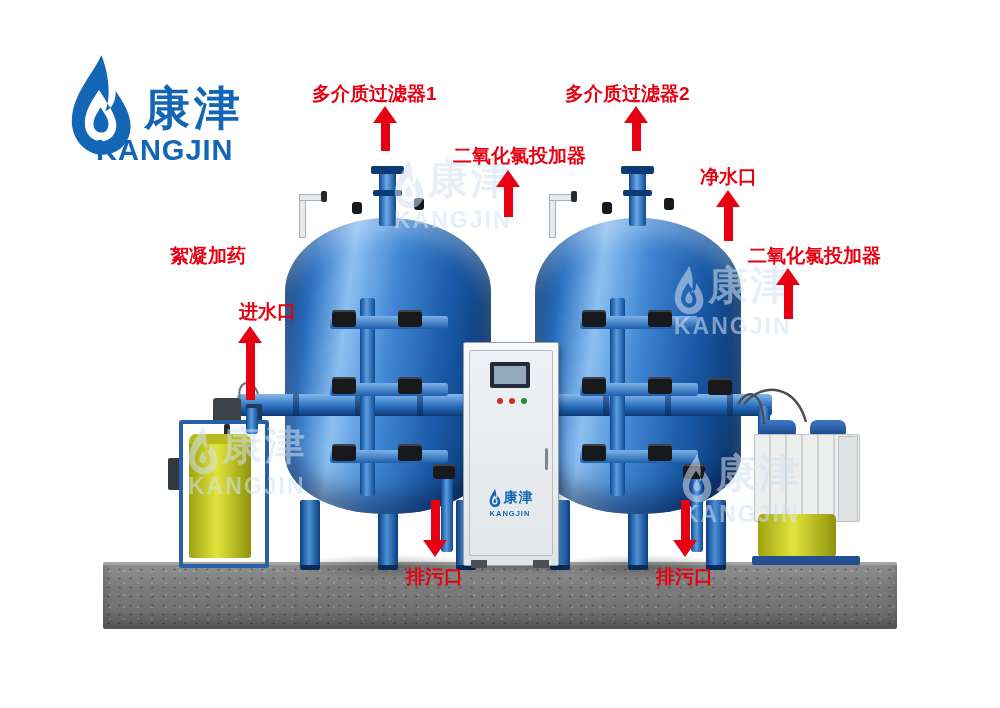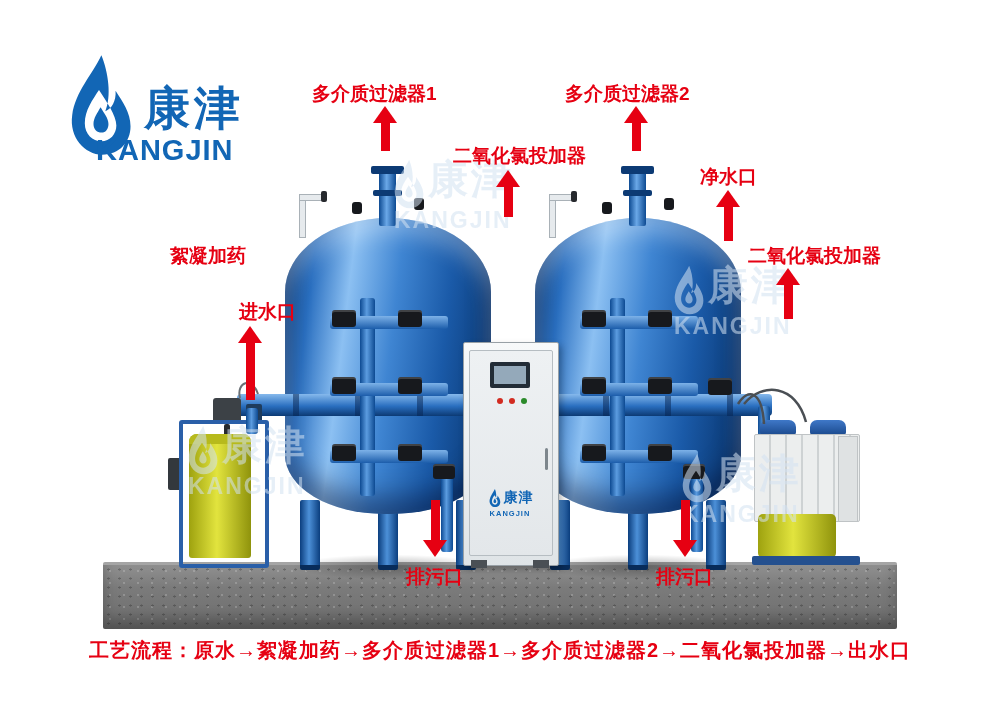--- a/index.html
+++ b/index.html
@@ -276,15 +276,14 @@
   <div class="lbl" style="left:656px;top:567px;">排污口</div>
 
   <div class="brand" style="left:58px;top:52px;">
     <svg class="flame-lg">
         <use href="#flame"></use>
       </svg>
     <div class="brand-cn">康津</div>
     <div class="brand-en">KANGJIN</div>
   </div>
 
-  <div class="process" style="top:637px;">工艺流程：原水→絮凝加药→多介质过滤器1→多介质过滤器2→二氧化氯投加器→出水口</div>
 
 </div>
 
 </body></html>

